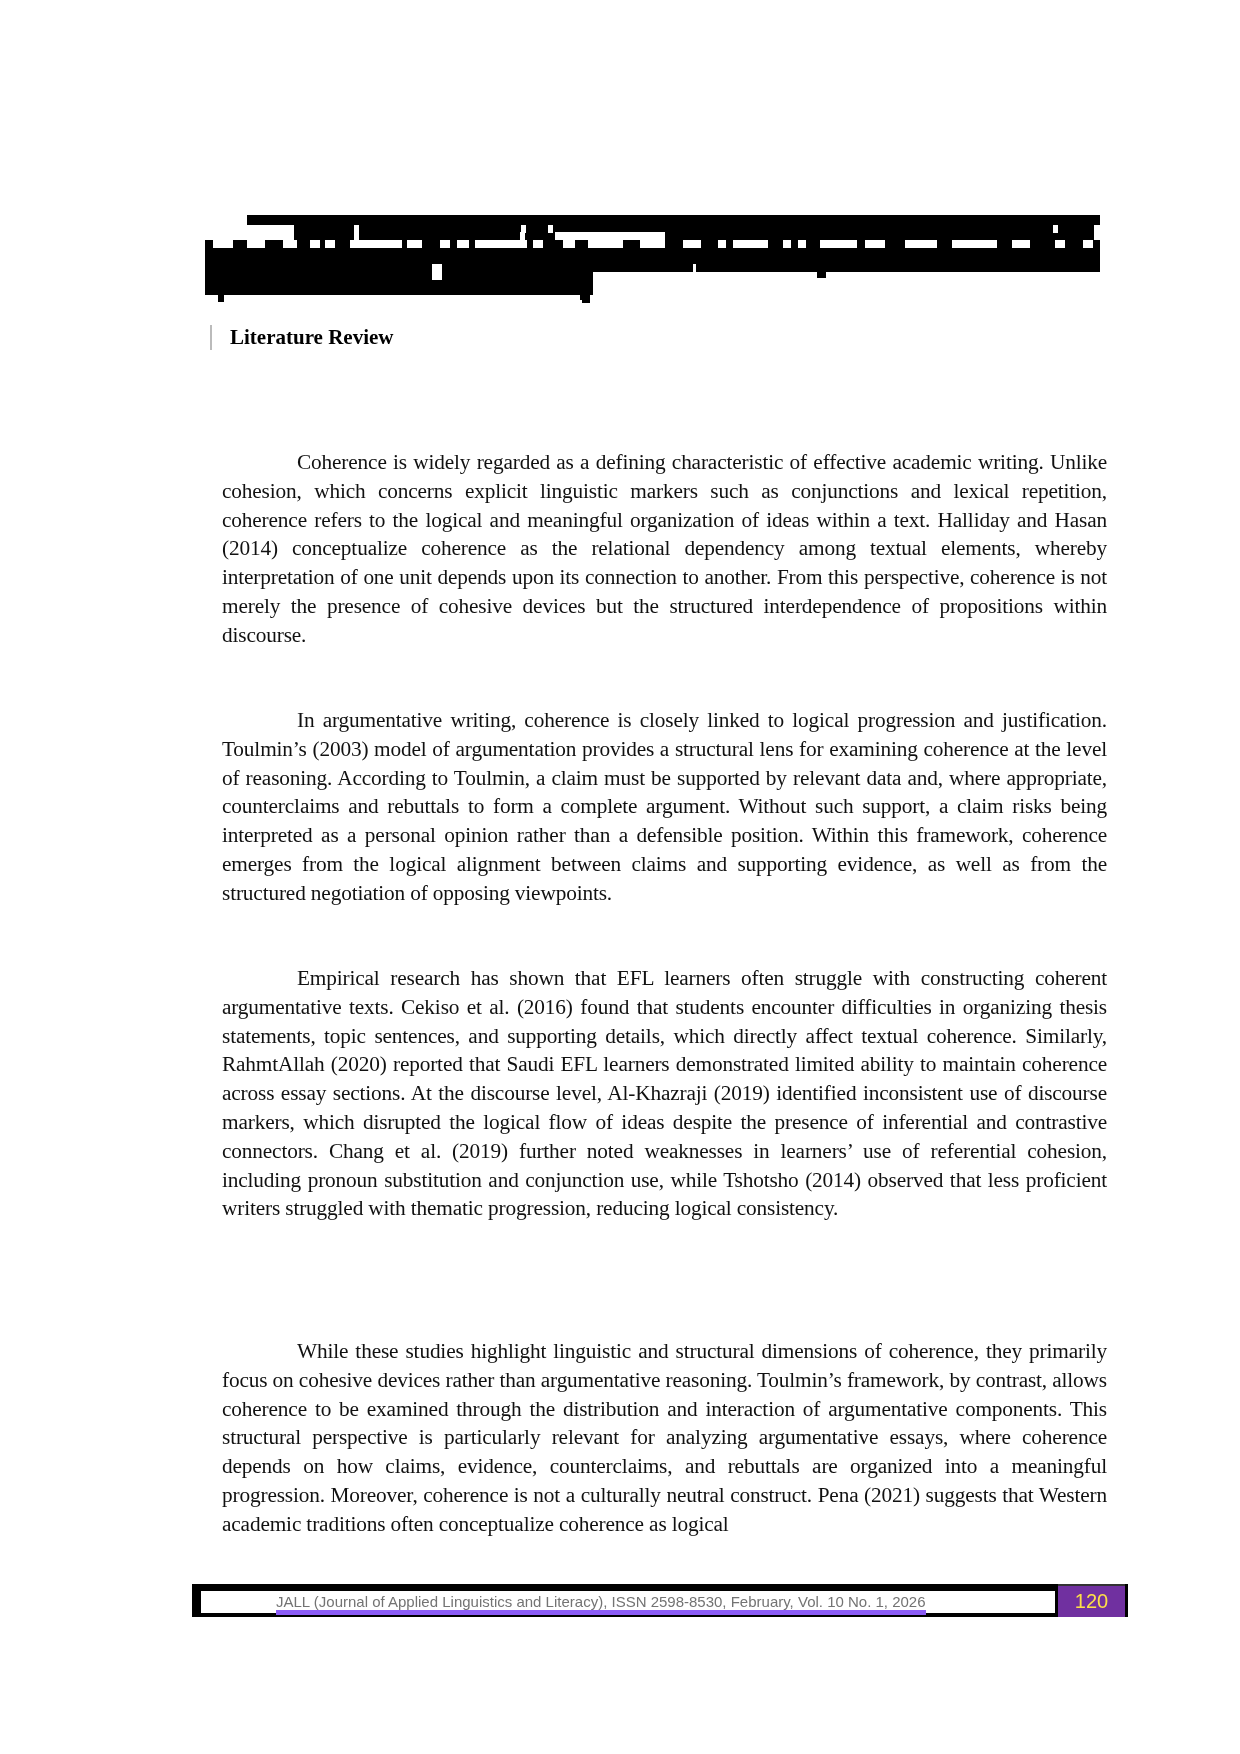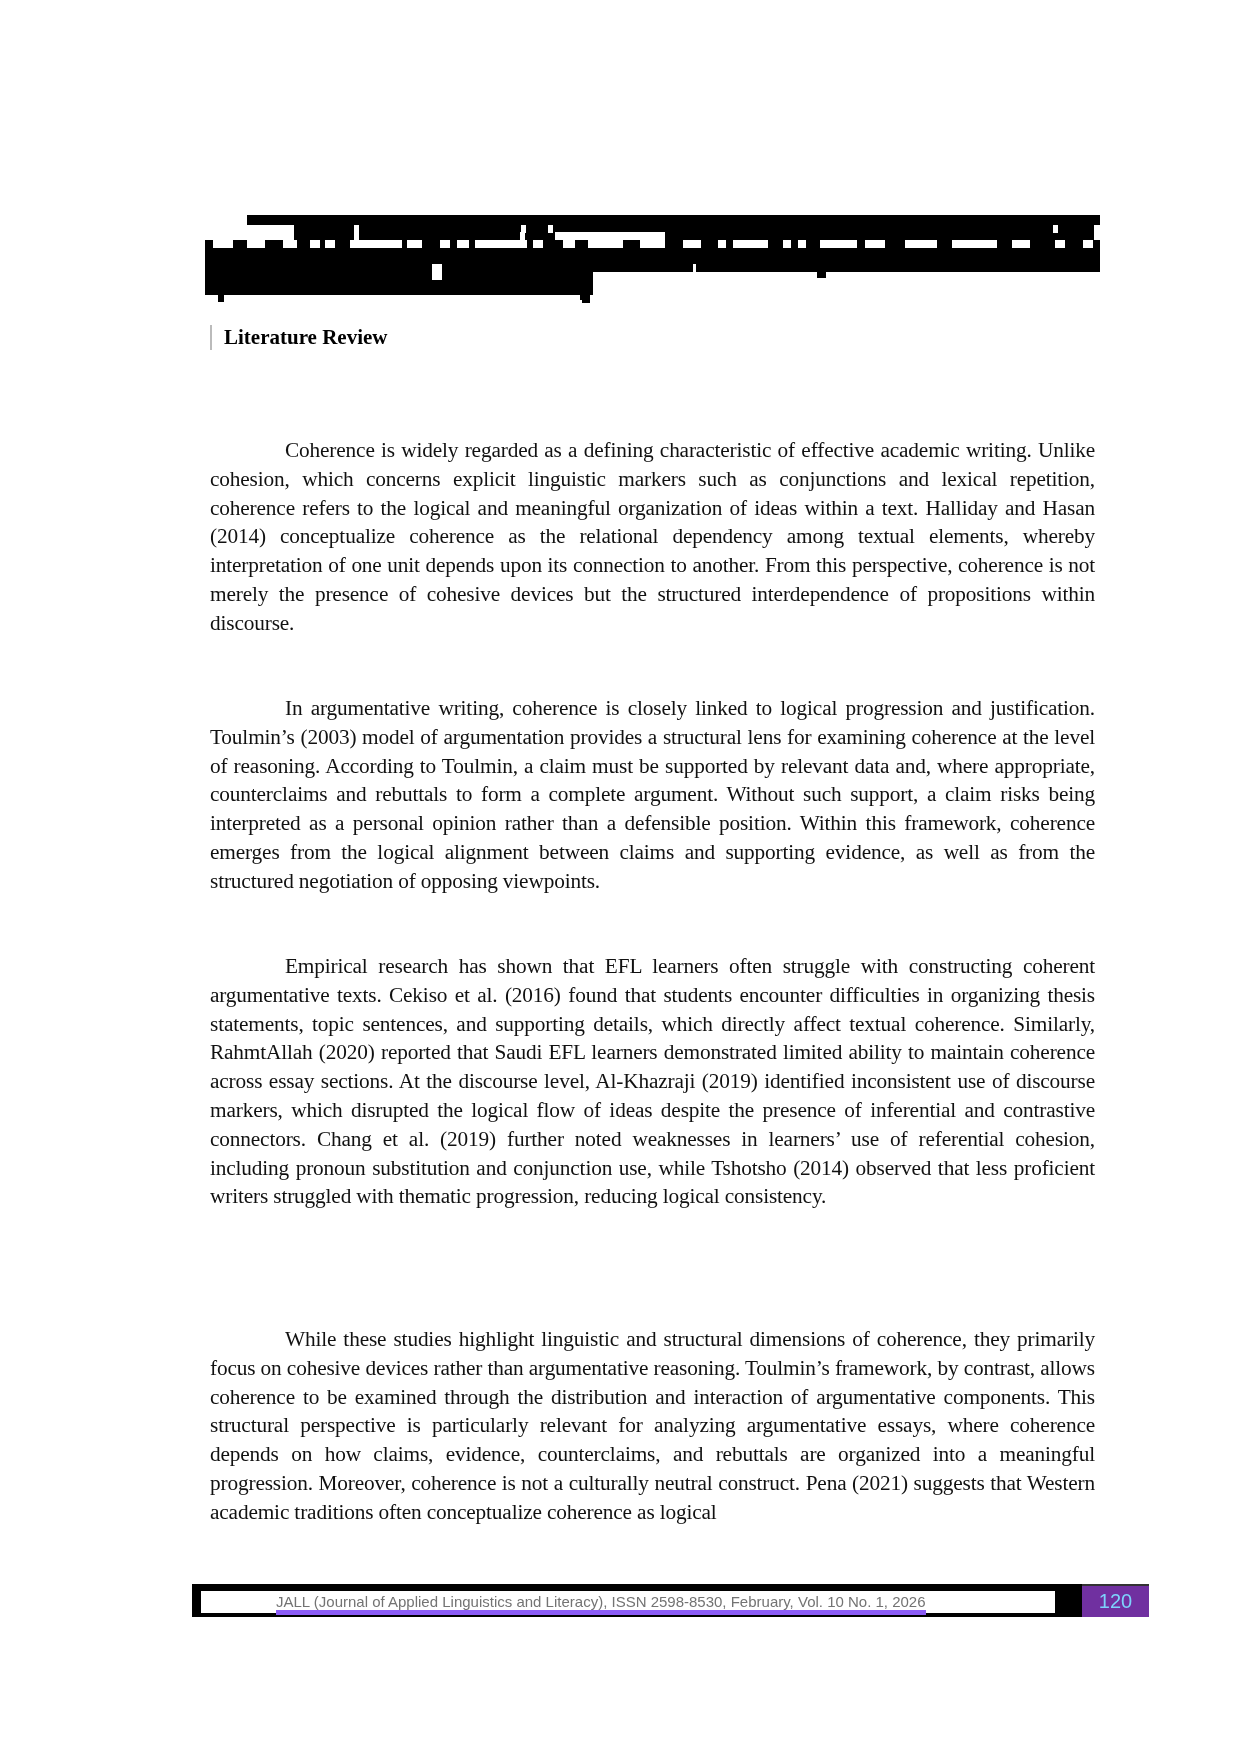--- a/index.html
+++ b/index.html
@@ -6,52 +6,51 @@
     body { width: 1240px; height: 1754px; position: relative; overflow: hidden; }
     .page { position: absolute; left: 0; top: 0; width: 1240px; height: 1754px; background: #fff; }
 
     
     .redact { position: absolute; background: #000; }
 
     .heading {
       position: absolute; left: 210px;
       font-family: "Liberation Serif", "DejaVu Serif", serif;
       font-weight: bold; font-size: 21px; color: #000; margin: 0;
-      border-left: 2px solid #bbb; padding-left: 12px;
+      border-left: 2px solid #bbb; padding-left: 18px;
     }
 
     .para {
       position: absolute; left: 210px; width: 885px;
       font-family: "Liberation Serif", "DejaVu Serif", serif;
       font-size: 21.3px; line-height: 28.8px; color: #111;
-      text-align: justify; text-indent: 75px; margin: 0;
+      text-align: justify; text-indent: 75px; margin: 12px;
       letter-spacing: -0.15px;
     }
 
     .footer {
       position: absolute; left: 192px; top: 1584px; width: 936px; height: 33px;
       background: #000;
     }
     .footer-inner {
       position: absolute; left: 9px; top: 7px; width: 854px; height: 22px;
       background: #fff;
     }
     .footer-text {
       position: absolute; left: 75px; top: 2px;
       font-family: "Liberation Sans", "DejaVu Sans", sans-serif;
       font-size: 15px; color: #737373; white-space: nowrap;
       border-bottom: 5px solid #8b5cf6;
     }
     .page-num {
       position: absolute; left: 866px; top: 0px; width: 67px; height: 31px;
-      background: #7030a0; color: #7dd3fc;
+      background: #7030a0; color: #fde047;
       font-family: "Liberation Sans", "DejaVu Sans", sans-serif;
       font-size: 20px; line-height: 31px; text-align: center;
       border-top: 2px solid #333;
-      margin-left: 24px;
     }
   </style>
 </head>
 <body>
 
 <div class="page">
 
   <div>
     <div class="redact" style="left:247px; top:215px; width:853px; height:25px;"></div>
     <div class="redact" style="left:205px; top:240px; width:895px; height:24px;"></div>

